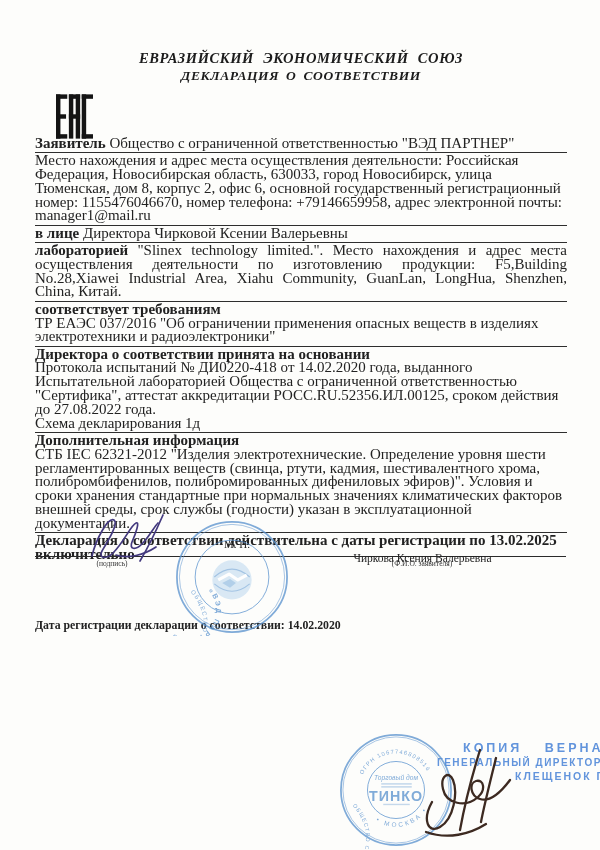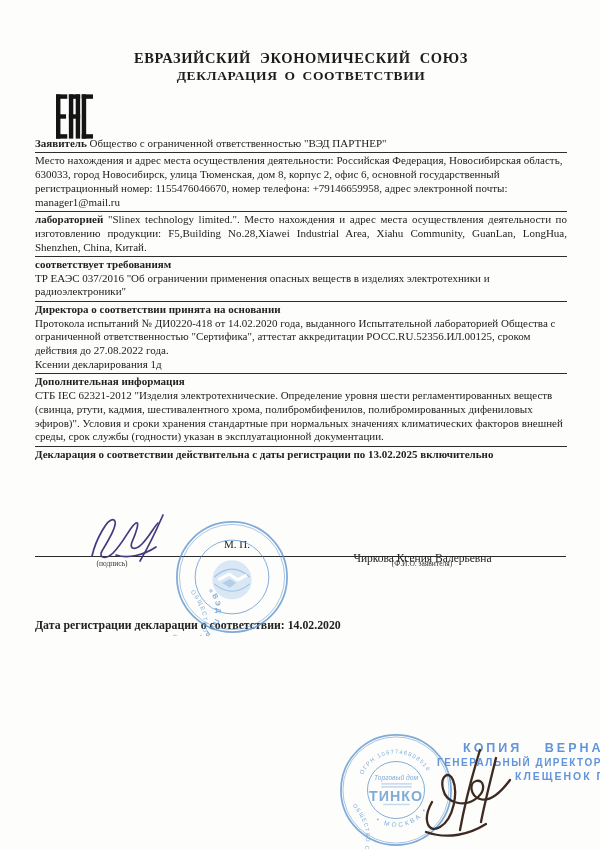--- a/index.html
+++ b/index.html
@@ -1,22 +1,22 @@
 <!DOCTYPE html>
 <html><head>
 <meta charset="utf-8">
 <style>
   html,body{margin:0;padding:0;background:#ffffff;}
   .page{position:relative;width:600px;height:850px;background:#fdfdfb;overflow:hidden;
         font-family:"Liberation Serif","DejaVu Serif",serif;color:#222;}
   .col{position:absolute;left:35px;top:50px;width:532px;z-index:1;}
   .title{text-align:center;font-weight:bold;font-size:14.5px;line-height:17px;
-         letter-spacing:.6px;word-spacing:5px;color:#1c1c1c;}
+         letter-spacing:.6px;word-spacing:5px;color:#1c1c1c;font-style:italic;}
   .title .t2{font-size:13.5px;word-spacing:3px;text-align:center;}
-  .sec{font-size:11px;line-height:13.8px;border-bottom:1.4px solid #2e2e2e;padding:1px 0 1.5px;}
+  .sec{font-size:15px;line-height:13.8px;border-bottom:1.4px solid #2e2e2e;padding:1px 0 1.5px;}
   .sec.nb{border-bottom:none;}
   .first{margin-top:52px;}
   .b{font-weight:bold;}
   .just{text-align:justify;}
   .eac{position:absolute;left:56px;top:94px;z-index:1;}
   .ov{position:absolute;z-index:2;}
   .small{font-size:7.5px;color:#333;}
   .center{text-align:center;}
   .sigline{position:absolute;left:35px;top:556px;width:531px;border-top:1.3px solid #2a2a2a;z-index:1;}
   .mp{left:224px;top:538px;font-size:11px;}
@@ -69,38 +69,42 @@
 
     <div class="sec first">
       <span class="b">Заявитель</span>
       <span>Общество с ограниченной ответственностью "ВЭД ПАРТНЕР"</span>
     </div>
 
     <div class="sec">
       <span>Место нахождения и адрес места осуществления деятельности: Российская Федерация, Новосибирская область, 630033, город Новосибирск, улица Тюменская, дом 8, корпус 2, офис 6, основной государственный регистрационный номер: 1155476046670, номер телефона: +79146659958, адрес электронной почты: manager1@mail.ru</span>
     </div>
 
+    <div class="sec">
+      <span class="b">в лице</span>
+      <span>Директора Чирковой Ксении Валерьевны</span>
+    </div>
 
 
     <div class="sec">
       <div class="just">
         <span class="b">лабораторией</span>
         <span>"Slinex technology limited.". Место нахождения и адрес места осуществления деятельности по изготовлению продукции: F5,Building No.28,Xiawei Industrial Area, Xiahu Community, GuanLan, LongHua, Shenzhen, China, Китай.</span>
       </div>
     </div>
 
     <div class="sec">
       <div class="b">соответствует требованиям</div>
       <div>ТР ЕАЭС 037/2016 "Об ограничении применения опасных веществ в изделиях электротехники и радиоэлектроники"</div>
     </div>
 
     <div class="sec">
       <div class="b">Директора о соответствии принята на основании</div>
       <div>Протокола испытаний № ДИ0220-418 от 14.02.2020 года, выданного Испытательной лабораторией Общества с ограниченной ответственностью "Сертифика", аттестат аккредитации РОСС.RU.52356.ИЛ.00125, сроком действия до 27.08.2022 года.</div>
-      <div>Ксении декларирования 1д</div>
+      <div>Схема декларирования 1д</div>
     </div>
 
     <div class="sec">
       <div class="b">Дополнительная информация</div>
       <div>СТБ IEC 62321-2012 "Изделия электротехнические. Определение уровня шести регламентированных веществ (свинца, ртути, кадмия, шестивалентного хрома, полибромбифенилов, полибромированных дифениловых эфиров)". Условия и сроки хранения стандартные при нормальных значениях климатических факторов внешней среды, срок службы (годности) указан в эксплуатационной документации.</div>
     </div>
 
     <div class="sec nb b">Декларация о соответствии действительна с даты регистрации по 13.02.2025 включительно</div>
   </div>
 

